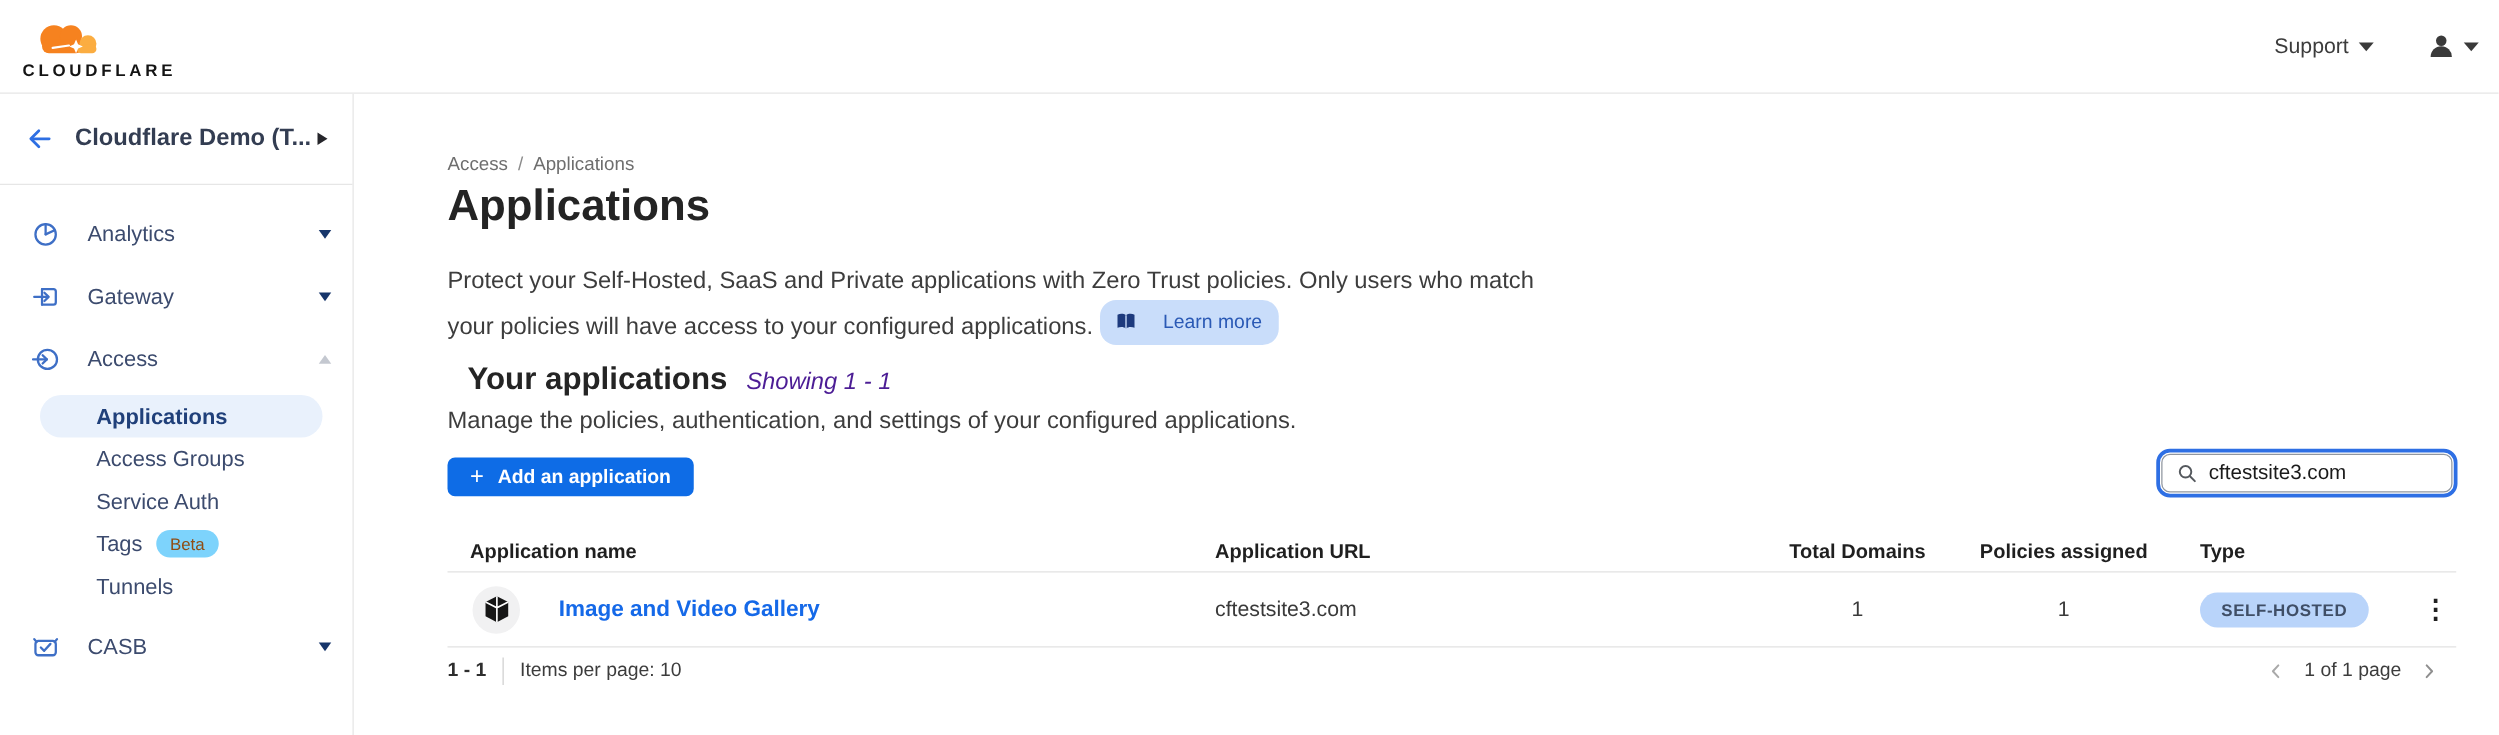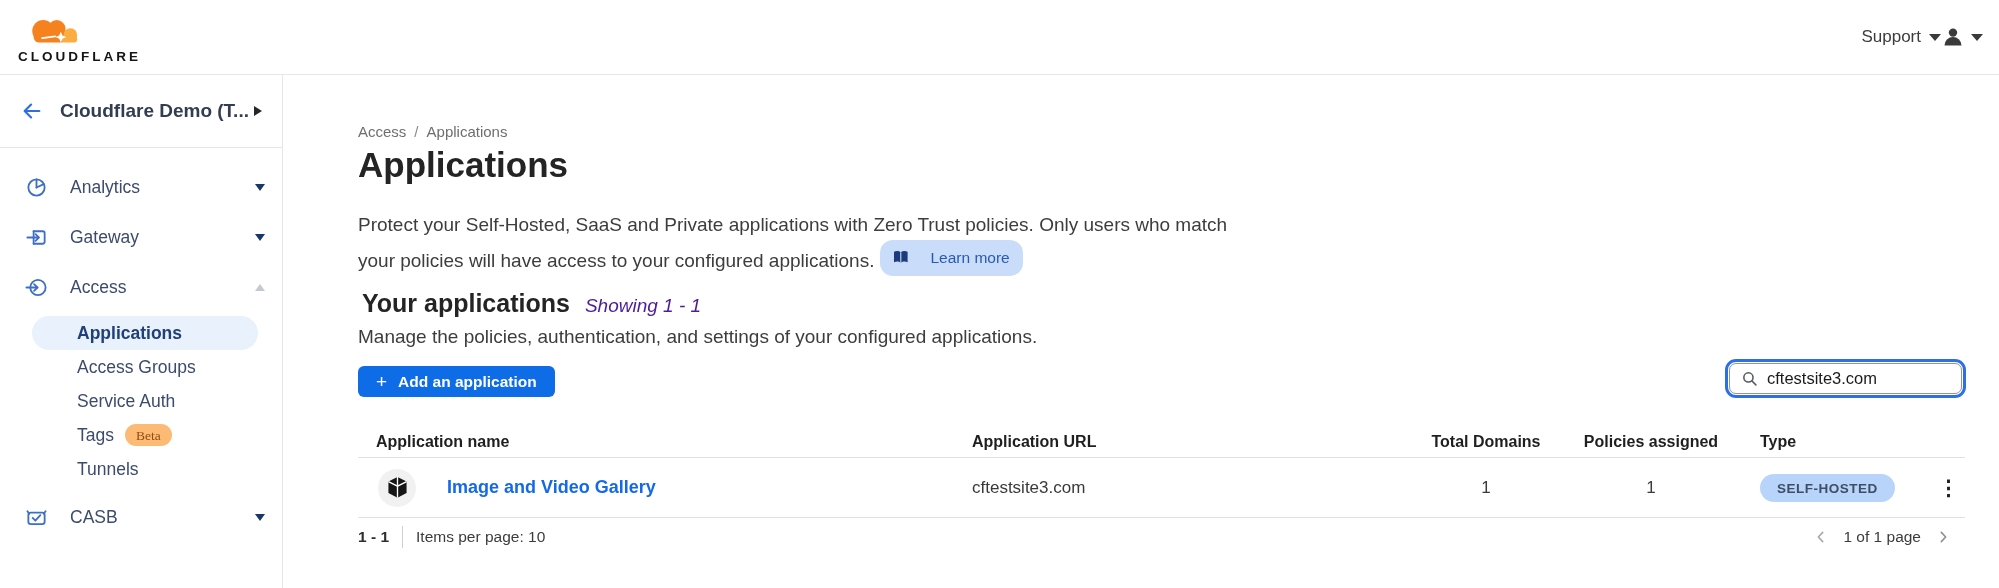--- a/index.html
+++ b/index.html
@@ -5,21 +5,21 @@
   * { margin:0; padding:0; box-sizing:border-box; }
   html,body { width:1999px; height:588px; background:#fff; overflow:hidden;
               font-family:"Liberation Sans", sans-serif; position:relative; color:#222; }
 
   
   .topbar { position:absolute; top:0; left:0; width:1999px; height:75px;
             border-bottom:1px solid #e6e6e6; display:flex; align-items:center;
             justify-content:space-between; padding:0 12px 0 18px; background:#fff; z-index:5; }
   .logo { display:flex; flex-direction:column; width:134px; padding-top:4px; cursor:pointer; }
   .logo-text { font-size:13.5px; font-weight:700; letter-spacing:3px; color:#141414; margin-top:1px; }
-  .topbar-right { display:flex; align-items:center; padding-right:4px; }
+  .topbar-right { display:flex; align-items:center; gap:42px; padding-right:4px; }
   .support { display:flex; align-items:center; gap:8px; font-size:17px; color:#3c3c3c; cursor:pointer; }
   .user-menu { display:flex; align-items:center; gap:6px; cursor:pointer; }
   .tri-down { width:0; height:0; border-left:6px solid transparent; border-right:6px solid transparent;
               border-top:7px solid #3a3a3a; }
 
   
   .sidebar { position:absolute; top:75px; left:0; bottom:0; width:283px;
              border-right:1px solid #e6e6e6; background:#fff; }
   .sidebar-header { height:73px; border-bottom:1px solid #e6e6e6; display:flex;
                     align-items:center; padding:0 20px 0 21px; }
@@ -33,37 +33,37 @@
   .nav-icon { width:23px; height:23px; margin-right:22px; color:#3e6fc6; flex:0 0 auto; }
   .nav-caret-down { margin-left:auto; width:0; height:0; border-left:5.5px solid transparent;
                     border-right:5.5px solid transparent; border-top:7px solid #17366b; }
   .nav-caret-up { margin-left:auto; width:0; height:0; border-left:5.5px solid transparent;
                   border-right:5.5px solid transparent; border-bottom:7px solid #c4c8d0; }
   .subnav { margin-top:4px; }
   .subnav-item { height:34px; display:flex; align-items:center; padding-left:77px;
                  font-size:17.5px; color:#3c4b6e; cursor:pointer; }
   .subnav-item.active { margin-left:32px; width:226px; padding-left:45px; background:#e9f1fc;
                         border-radius:17px; font-weight:700; color:#20407a; }
-  .beta-badge { margin-left:11px; background:#fdba74; color:#8f4d14; font-size:13.5px;
-                line-height:1; padding:5px 11px 4px; border-radius:11px;font-family:Liberation Serif, serif; }
+  .beta-badge { margin-left:11px; background:#7dd3fc; color:#8f4d14; font-size:13.5px;
+                line-height:1; padding:5px 11px 4px; border-radius:11px; }
   .nav-item.casb { margin-top:6px; }
 
   
   .main { position:absolute; left:358px; top:75px; right:0; bottom:0; }
   .breadcrumb { position:absolute; top:48px; left:0; font-size:15px; color:#6e6e6e;
                 display:flex; align-items:center; gap:8px; }
   .breadcrumb .crumb { cursor:pointer; }
   .breadcrumb .sep { color:#8a8a8a; }
   .page-title { position:absolute; top:70px; left:0; font-size:35px; font-weight:700; color:#242424; }
   .page-desc { position:absolute; top:135px; left:0; width:884px; font-size:19px;
                line-height:29.5px; color:#3d3d3d; }
   .learn-more { display:inline-flex; align-items:center; gap:20px; background:#c9ddfa;
                 border-radius:13px; padding:3px 13px 4px; color:#2a59b5; font-size:15.5px;
                 vertical-align:2px; margin-left:6px; cursor:pointer; white-space:nowrap; }
-  .section-head { position:absolute; top:214px; left:4px; display:flex; align-items:baseline; }
+  .section-head { position:absolute; top:214px; left:16px; display:flex; align-items:baseline; }
   .section-title { font-size:25px; font-weight:700; color:#242424; }
   .section-showing { font-size:19px; font-style:italic; color:#4c1d95; margin-left:15px; }
   .section-sub { position:absolute; top:251px; left:0; font-size:19px; color:#3d3d3d; }
 
   .add-btn { position:absolute; top:291px; left:0; height:31px; display:inline-flex;
              align-items:center; gap:11px; background:#0e6ce6; color:#fff; border:none;
              border-radius:6px; padding:0 18px; font-size:15.5px; font-weight:700;
              font-family:"Liberation Sans",sans-serif; cursor:pointer; }
   .add-btn .plus { font-size:19px; font-weight:400; line-height:1; }
 

